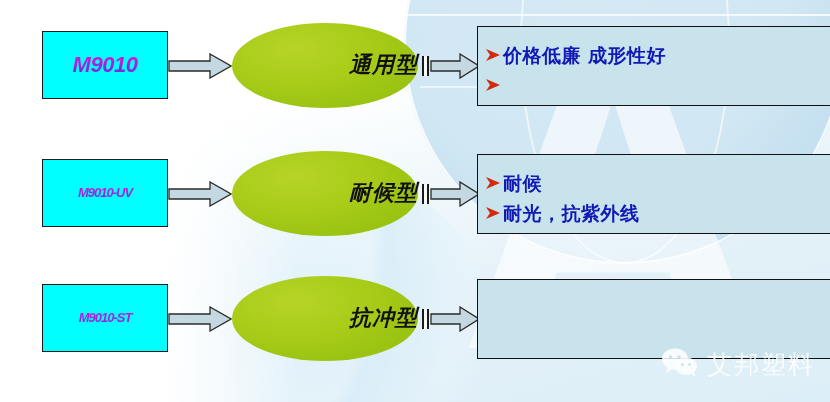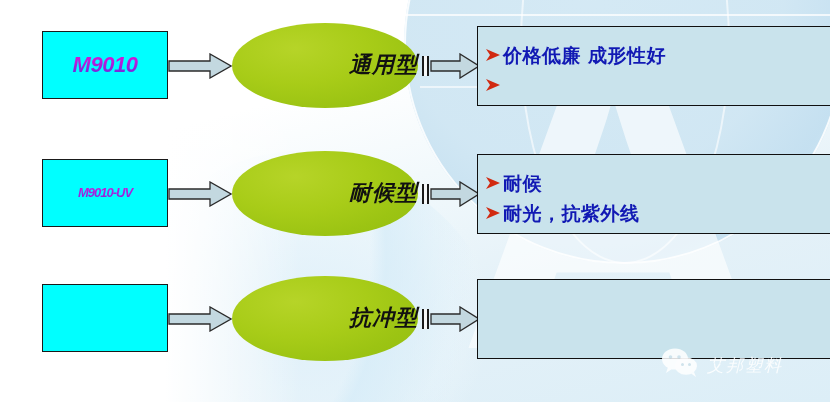--- a/index.html
+++ b/index.html
@@ -239,25 +239,24 @@
     left: 660px;
     top: 348px;
     display: flex;
     align-items: center;
     gap: 7px;
     opacity: .92;
     pointer-events: none;
   }
   .wm-text {
     font-family: "DejaVu Sans", "Liberation Sans", sans-serif;
-    font-size: 17px;
+    font-size: 25px;
     line-height: 30px;
     color: rgba(255,255,255,.92);
     letter-spacing: 2px;
-    font-style: italic;
   }
 </style>
 </head>
 <body>
 
 <div id="stage">
 
   <div class="bg-layer">
     <div class="bg-wash"></div>
     <div class="bg-globe"></div>
@@ -337,20 +336,21 @@
               <polygon points="1,4 15,10 1,16 5,10" fill="#D12A11"></polygon>
             </svg>
         </span>
         <span class="bullet-text">耐光，抗紫外线</span>
       </div>
     </div>
   </div>
 
   <div class="row row-3">
     <div class="code-box"></div>
+    <div class="code-label wide">M9010-ST</div>
 
     <svg class="arrow-a" viewBox="0 0 64 26" preserveAspectRatio="none">
       <polygon points="1,8 42,8 42,1 63,13 42,25 42,18 1,18" fill="#C3D8E0" stroke="#2b2b2b" stroke-width="1.3"></polygon>
     </svg>
 
     <div class="ellipse"></div>
     <div class="ellipse-label">抗冲型</div>
 
     <div class="handle"></div>
     <svg class="arrow-b" viewBox="0 0 50 26" preserveAspectRatio="none">

